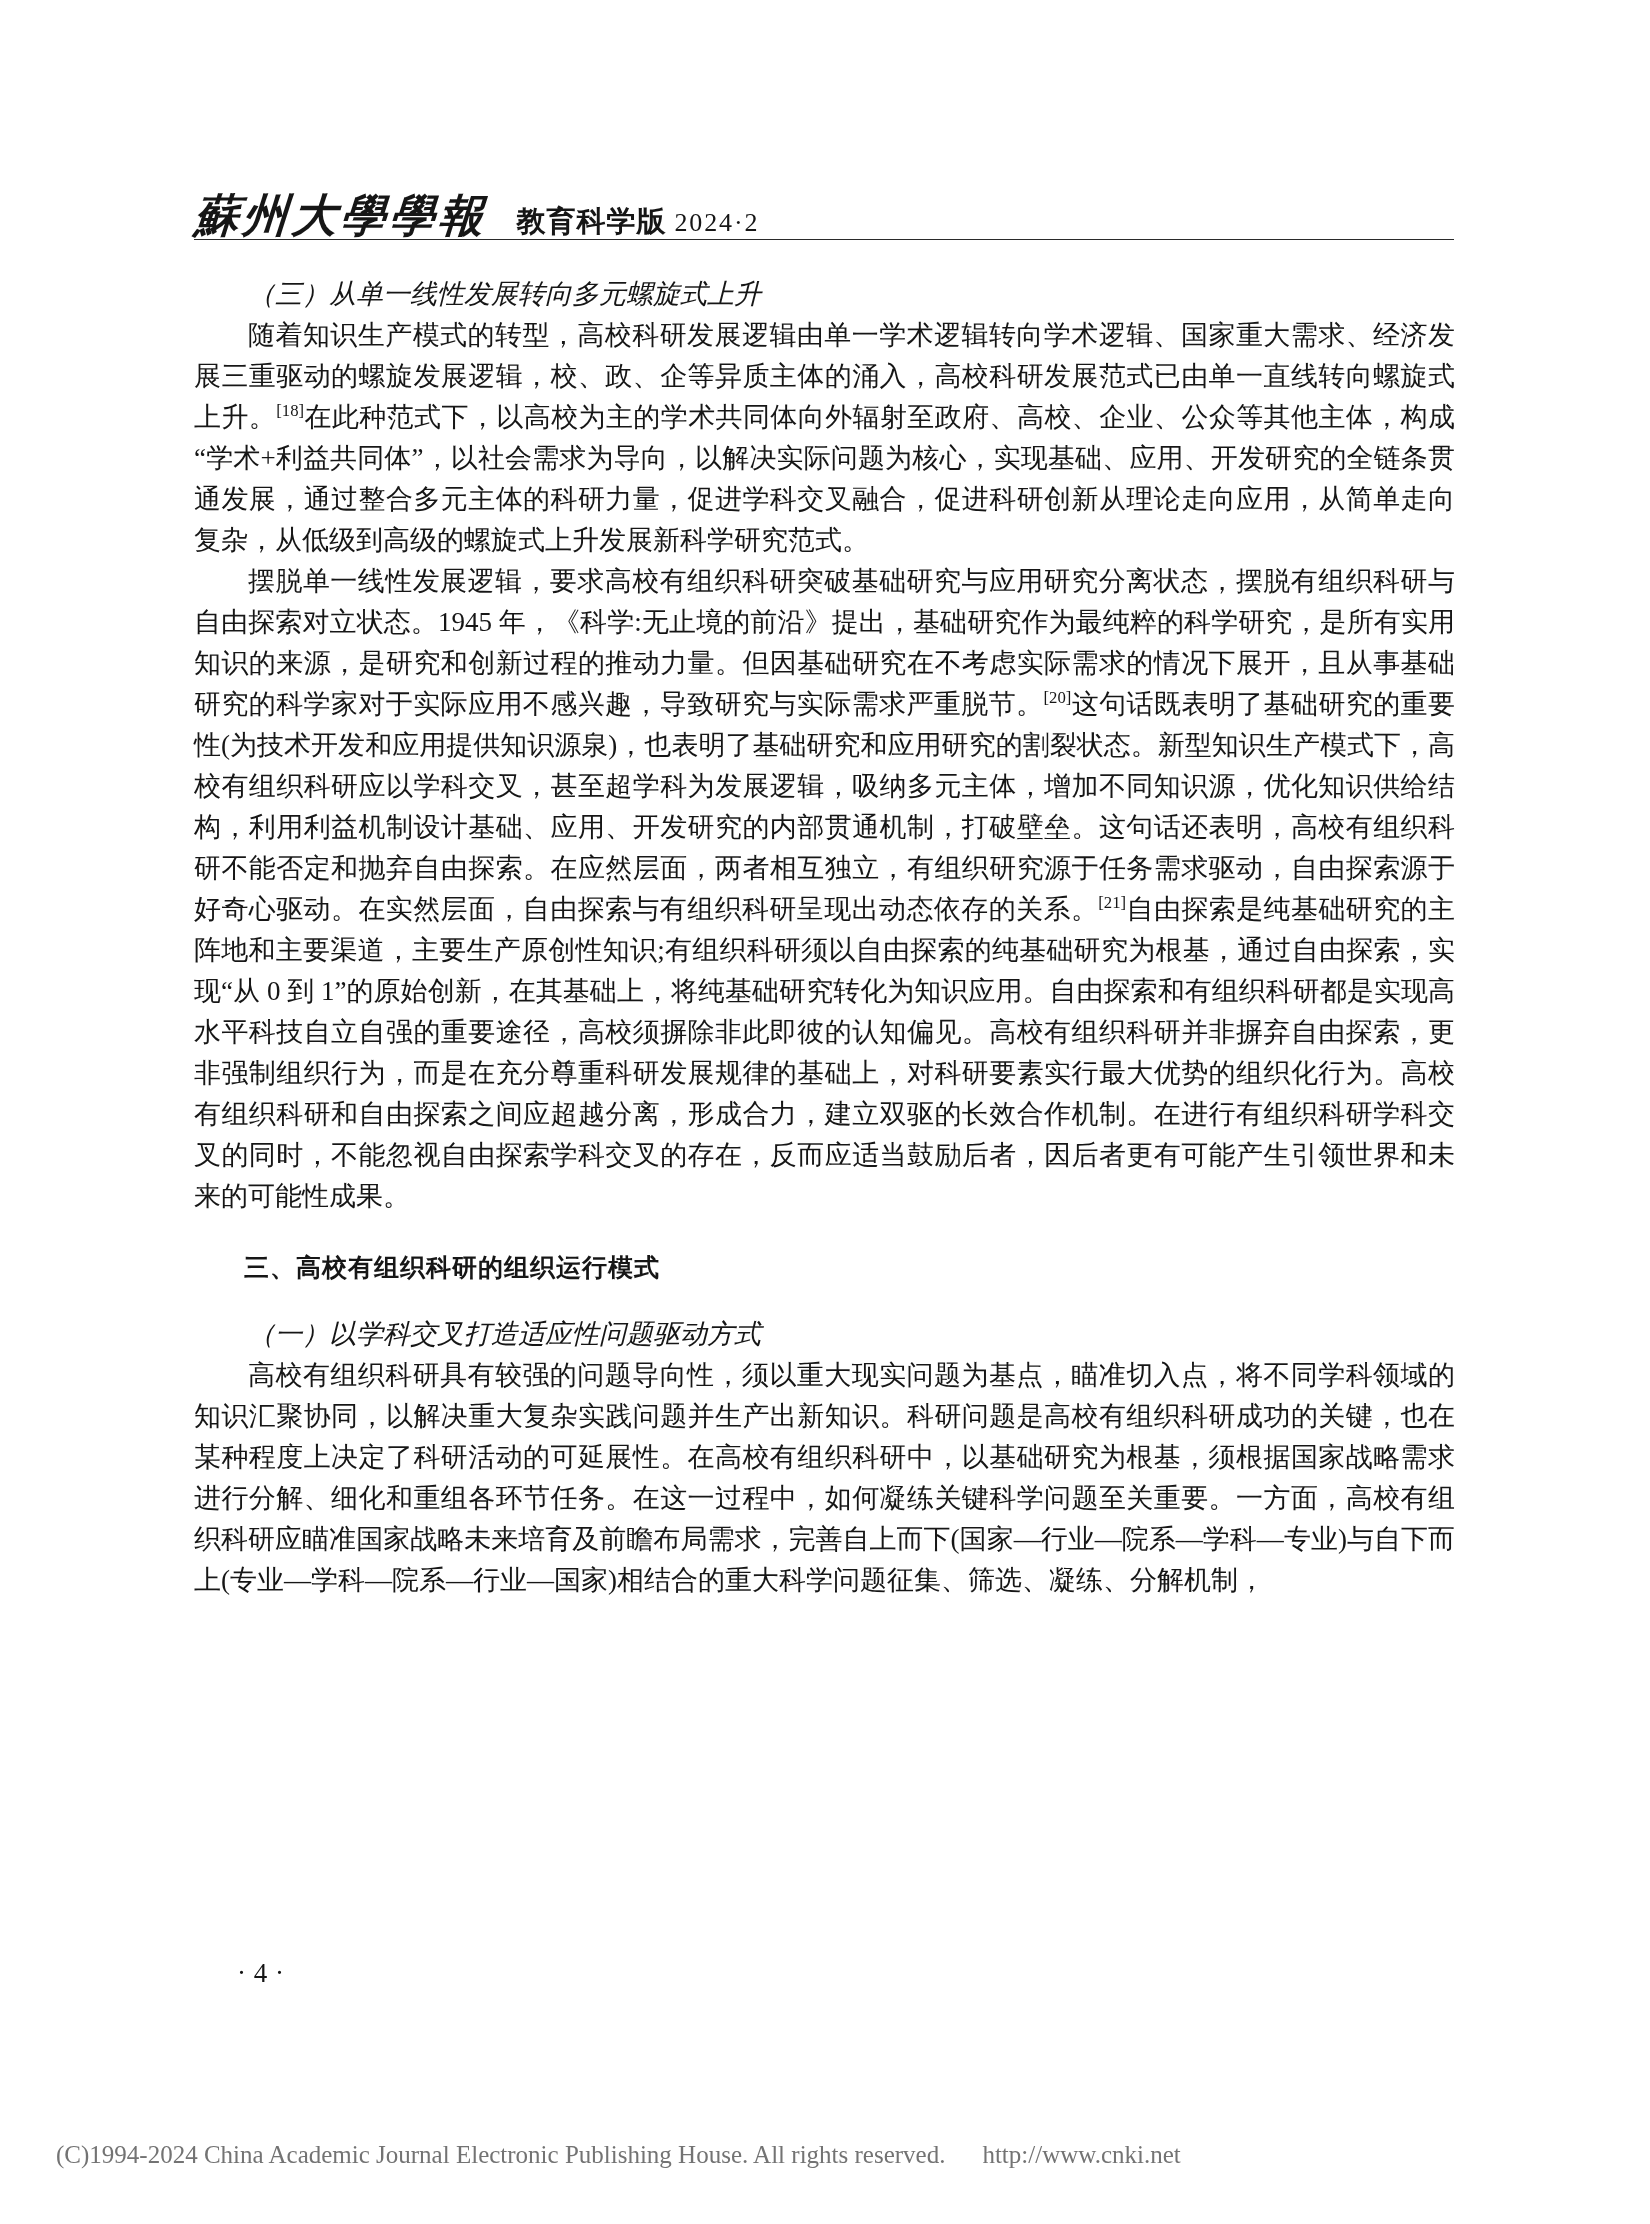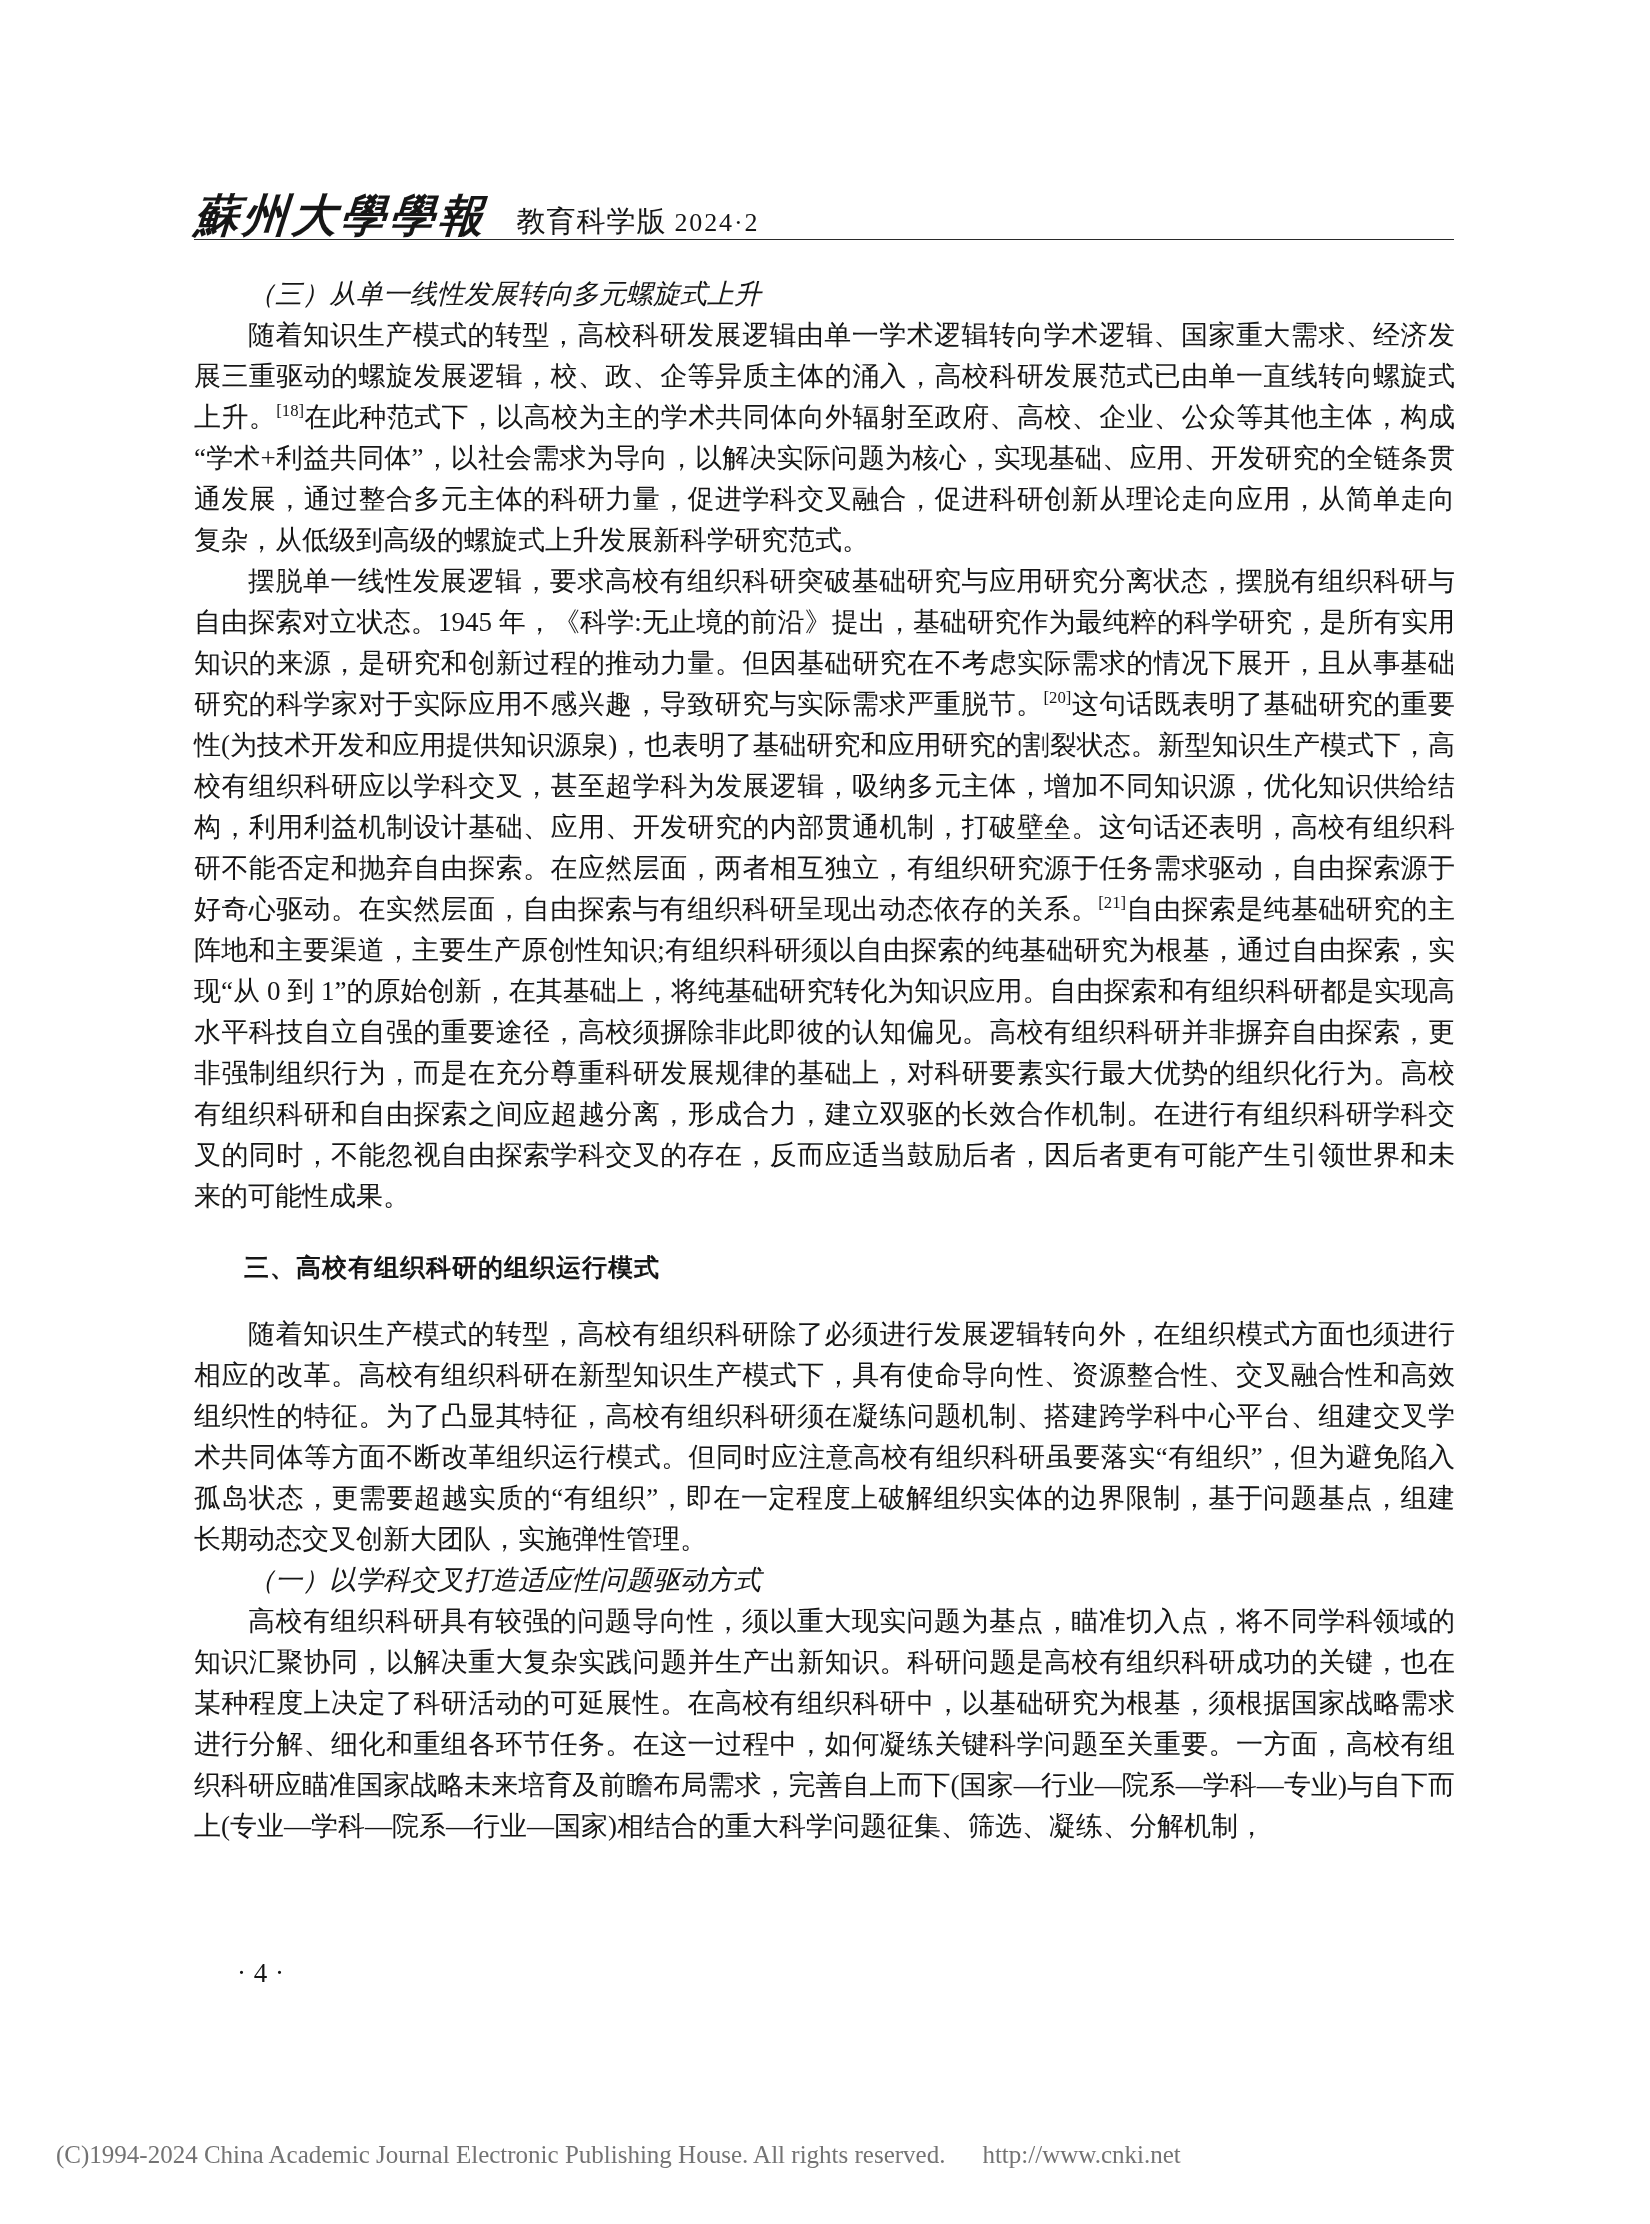--- a/index.html
+++ b/index.html
@@ -20,21 +20,21 @@
   .journal-logo {
     font-family: "DejaVu Serif", serif;
     font-weight: bold; font-style: italic;
     font-size: 45px; line-height: 49px;
     letter-spacing: 3.9px;
     transform: skewX(-4deg);
     white-space: nowrap;
   }
   .journal-edition {
     font-family: "Liberation Sans", "DejaVu Sans", sans-serif;
-    font-weight: 400;
+    font-weight: 700;
     font-size: 29px; line-height: 37px;
     margin-left: 29px;
     letter-spacing: 1px;
     white-space: nowrap;
   }
   .journal-issue {
     font-size: 26px; line-height: 35px;
     margin-left: 8px;
     letter-spacing: 1.9px;
     white-space: nowrap;
@@ -101,21 +101,20 @@
   <div class="journal-issue">2024·2</div>
 </header>
 
 <div class="header-divider"></div>
 
 <main class="article-body">
     <p class="kai-heading">（三）从单一线性发展转向多元螺旋式上升</p>
     <p class="para">随着知识生产模式的转型，高校科研发展逻辑由单一学术逻辑转向学术逻辑、国家重大需求、经济发展三重驱动的螺旋发展逻辑，校、政、企等异质主体的涌入，高校科研发展范式已由单一直线转向螺旋式上升。<sup class="ref">[18]</sup>在此种范式下，以高校为主的学术共同体向外辐射至政府、高校、企业、公众等其他主体，构成“学术+利益共同体”，以社会需求为导向，以解决实际问题为核心，实现基础、应用、开发研究的全链条贯通发展，通过整合多元主体的科研力量，促进学科交叉融合，促进科研创新从理论走向应用，从简单走向复杂，从低级到高级的螺旋式上升发展新科学研究范式。</p>
     <p class="para">摆脱单一线性发展逻辑，要求高校有组织科研突破基础研究与应用研究分离状态，摆脱有组织科研与自由探索对立状态。1945 年，《科学:无止境的前沿》提出，基础研究作为最纯粹的科学研究，是所有实用知识的来源，是研究和创新过程的推动力量。但因基础研究在不考虑实际需求的情况下展开，且从事基础研究的科学家对于实际应用不感兴趣，导致研究与实际需求严重脱节。<sup class="ref">[20]</sup>这句话既表明了基础研究的重要性(为技术开发和应用提供知识源泉)，也表明了基础研究和应用研究的割裂状态。新型知识生产模式下，高校有组织科研应以学科交叉，甚至超学科为发展逻辑，吸纳多元主体，增加不同知识源，优化知识供给结构，利用利益机制设计基础、应用、开发研究的内部贯通机制，打破壁垒。这句话还表明，高校有组织科研不能否定和抛弃自由探索。在应然层面，两者相互独立，有组织研究源于任务需求驱动，自由探索源于好奇心驱动。在实然层面，自由探索与有组织科研呈现出动态依存的关系。<sup class="ref">[21]</sup>自由探索是纯基础研究的主阵地和主要渠道，主要生产原创性知识;有组织科研须以自由探索的纯基础研究为根基，通过自由探索，实现“从 0 到 1”的原始创新，在其基础上，将纯基础研究转化为知识应用。自由探索和有组织科研都是实现高水平科技自立自强的重要途径，高校须摒除非此即彼的认知偏见。高校有组织科研并非摒弃自由探索，更非强制组织行为，而是在充分尊重科研发展规律的基础上，对科研要素实行最大优势的组织化行为。高校有组织科研和自由探索之间应超越分离，形成合力，建立双驱的长效合作机制。在进行有组织科研学科交叉的同时，不能忽视自由探索学科交叉的存在，反而应适当鼓励后者，因后者更有可能产生引领世界和未来的可能性成果。</p>
     <h2 class="section-heading">三、高校有组织科研的组织运行模式</h2>
-    <p class="para">随着知识生产模式的转型，高校有组织科研除了必须进行发展逻辑转向外，在组织模式方面也须进行相应的改革。高校有组织科研在新型知识生产模式下，具有使命导向性、资源整合性、交叉融合性和高效组织性的特征。为了凸显其特征，高校有组织科研须在凝练问题机制、搭建跨学科中心平台、组建交叉学术共同体等方面不断改革组织运行模式。但同时应注意高校有组织科研虽要落实“有组织”，但为避免陷入孤岛状态，更需要超越实质的“有组织”，即在一定程度上破解组织实体的边界限制，基于问题基点，组建长期动态交叉创新大团队，实施弹性管理。</p>
     <p class="kai-heading">（一）以学科交叉打造适应性问题驱动方式</p>
     <p class="para">高校有组织科研具有较强的问题导向性，须以重大现实问题为基点，瞄准切入点，将不同学科领域的知识汇聚协同，以解决重大复杂实践问题并生产出新知识。科研问题是高校有组织科研成功的关键，也在某种程度上决定了科研活动的可延展性。在高校有组织科研中，以基础研究为根基，须根据国家战略需求进行分解、细化和重组各环节任务。在这一过程中，如何凝练关键科学问题至关重要。一方面，高校有组织科研应瞄准国家战略未来培育及前瞻布局需求，完善自上而下(国家—行业—院系—学科—专业)与自下而上(专业—学科—院系—行业—国家)相结合的重大科学问题征集、筛选、凝练、分解机制，</p>
   </main>
 
 <div class="page-number">·4·</div>
 
 <footer class="page-footer">
   <span>(C)1994-2024 China Academic Journal Electronic Publishing House. All rights reserved.</span><span class="cnki-url">http://www.cnki.net</span>
 </footer>
 

